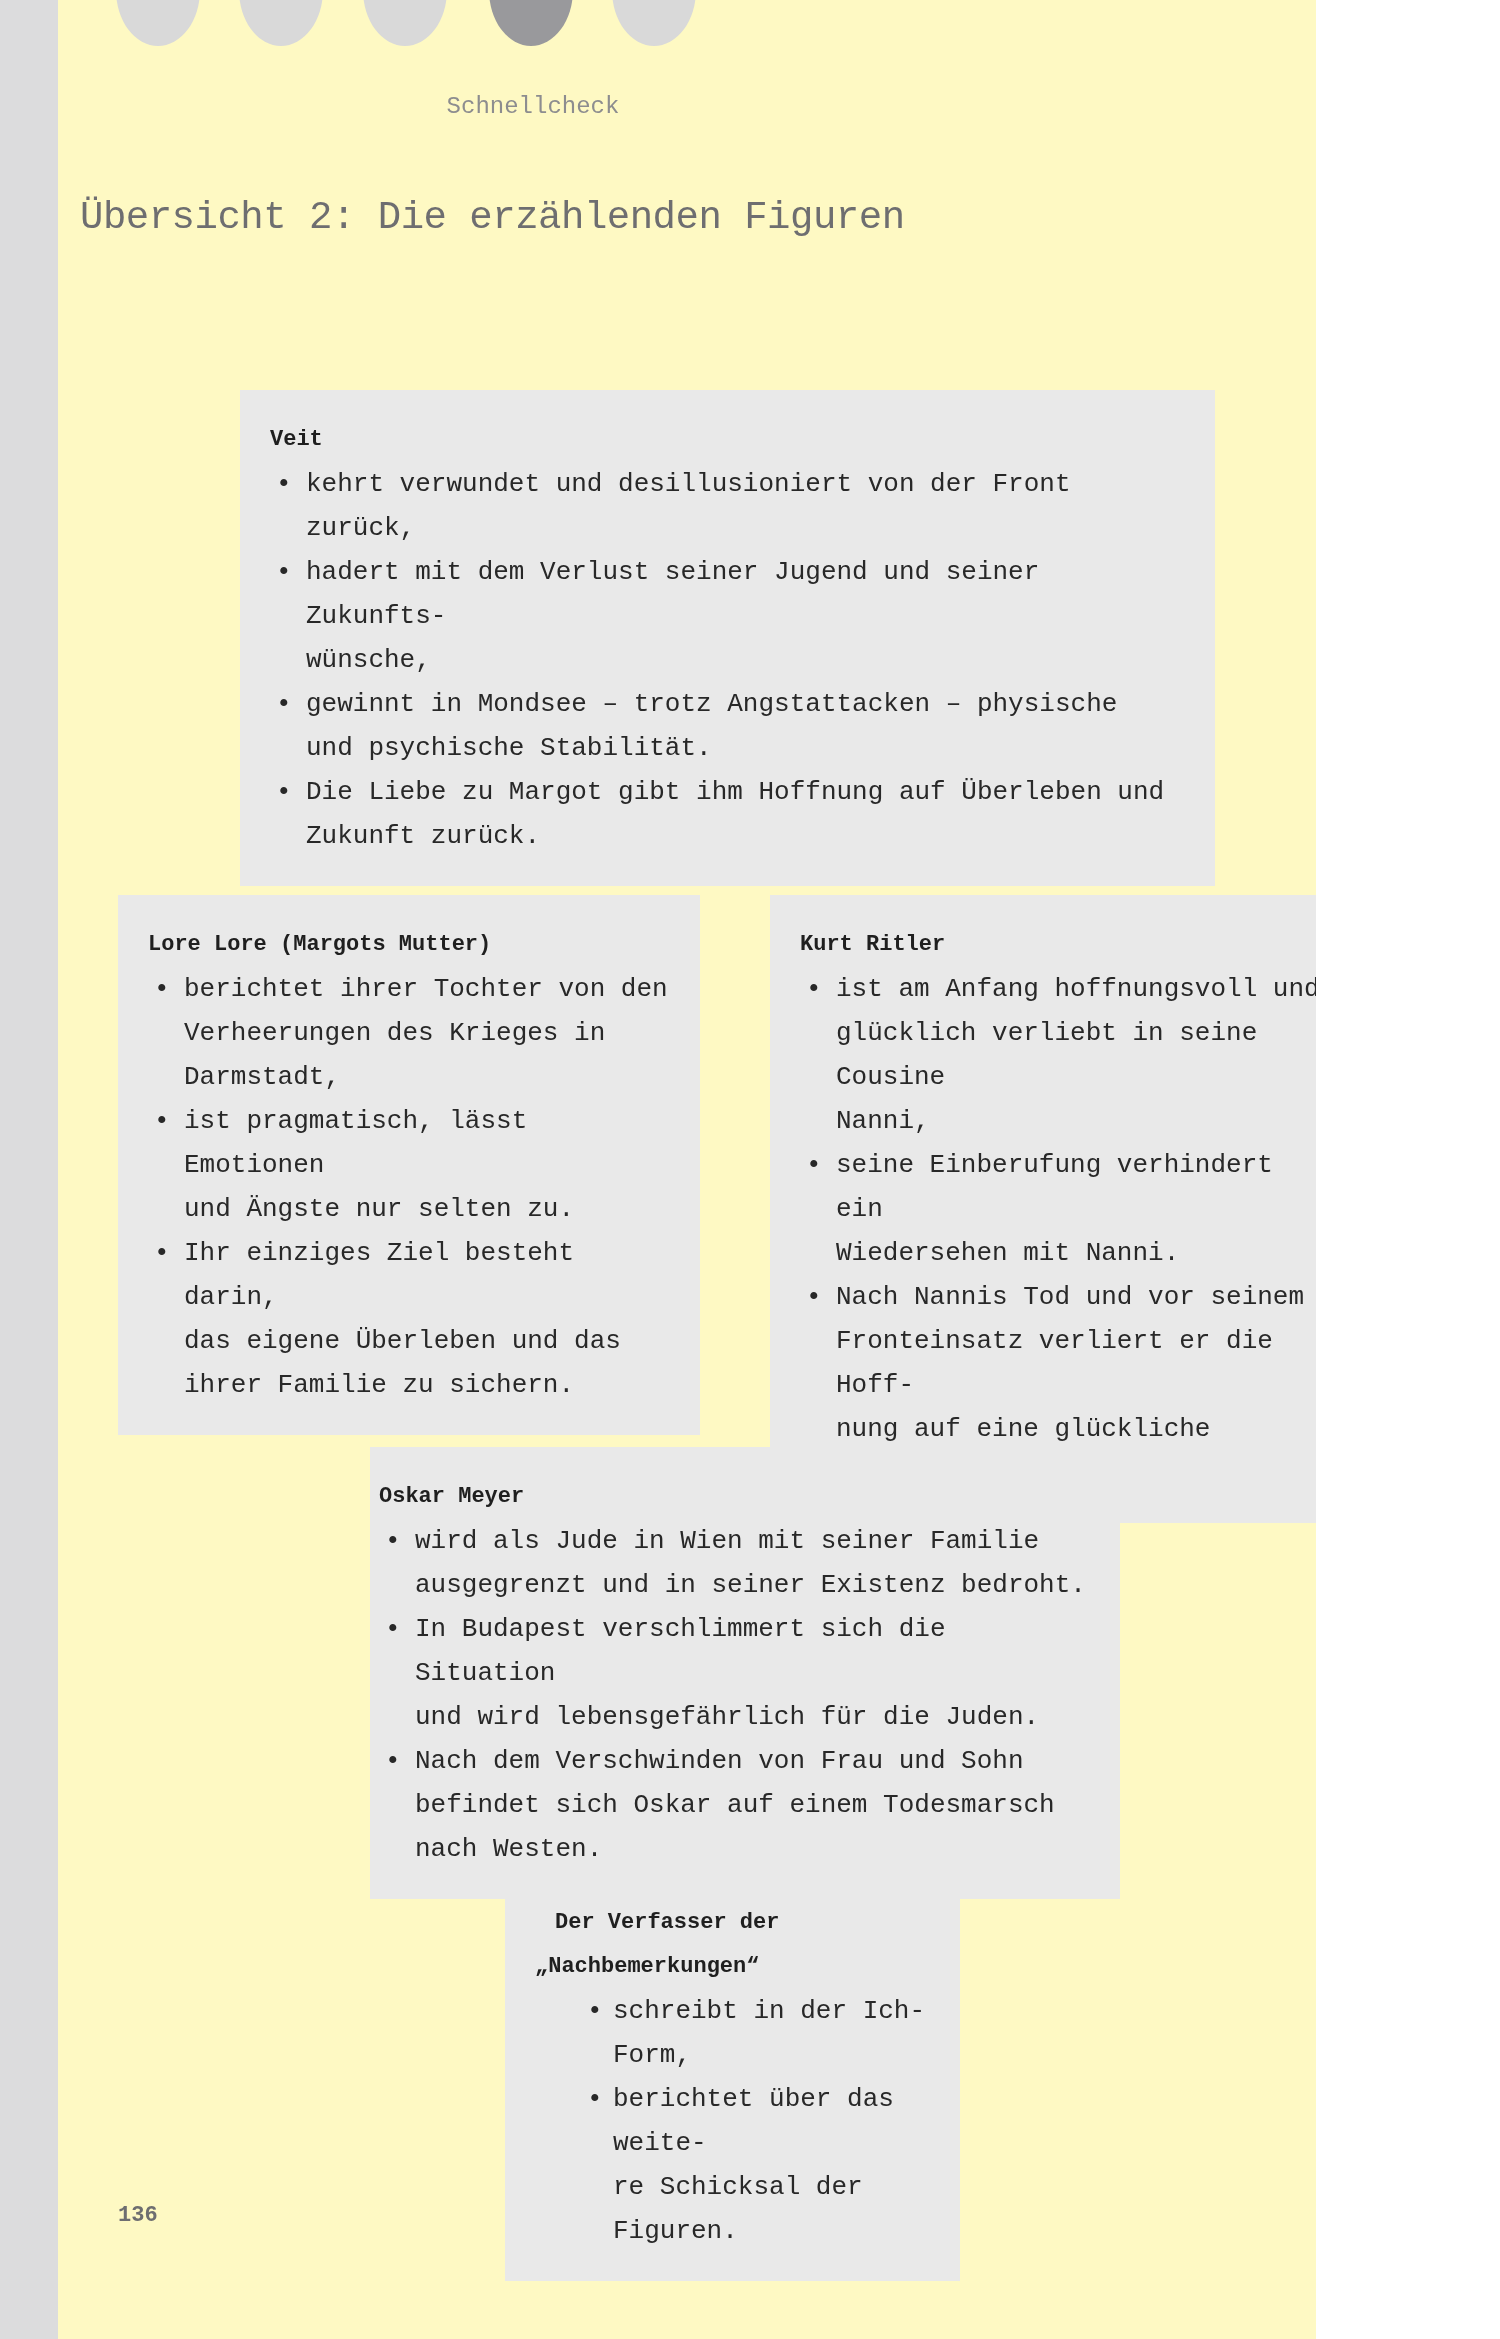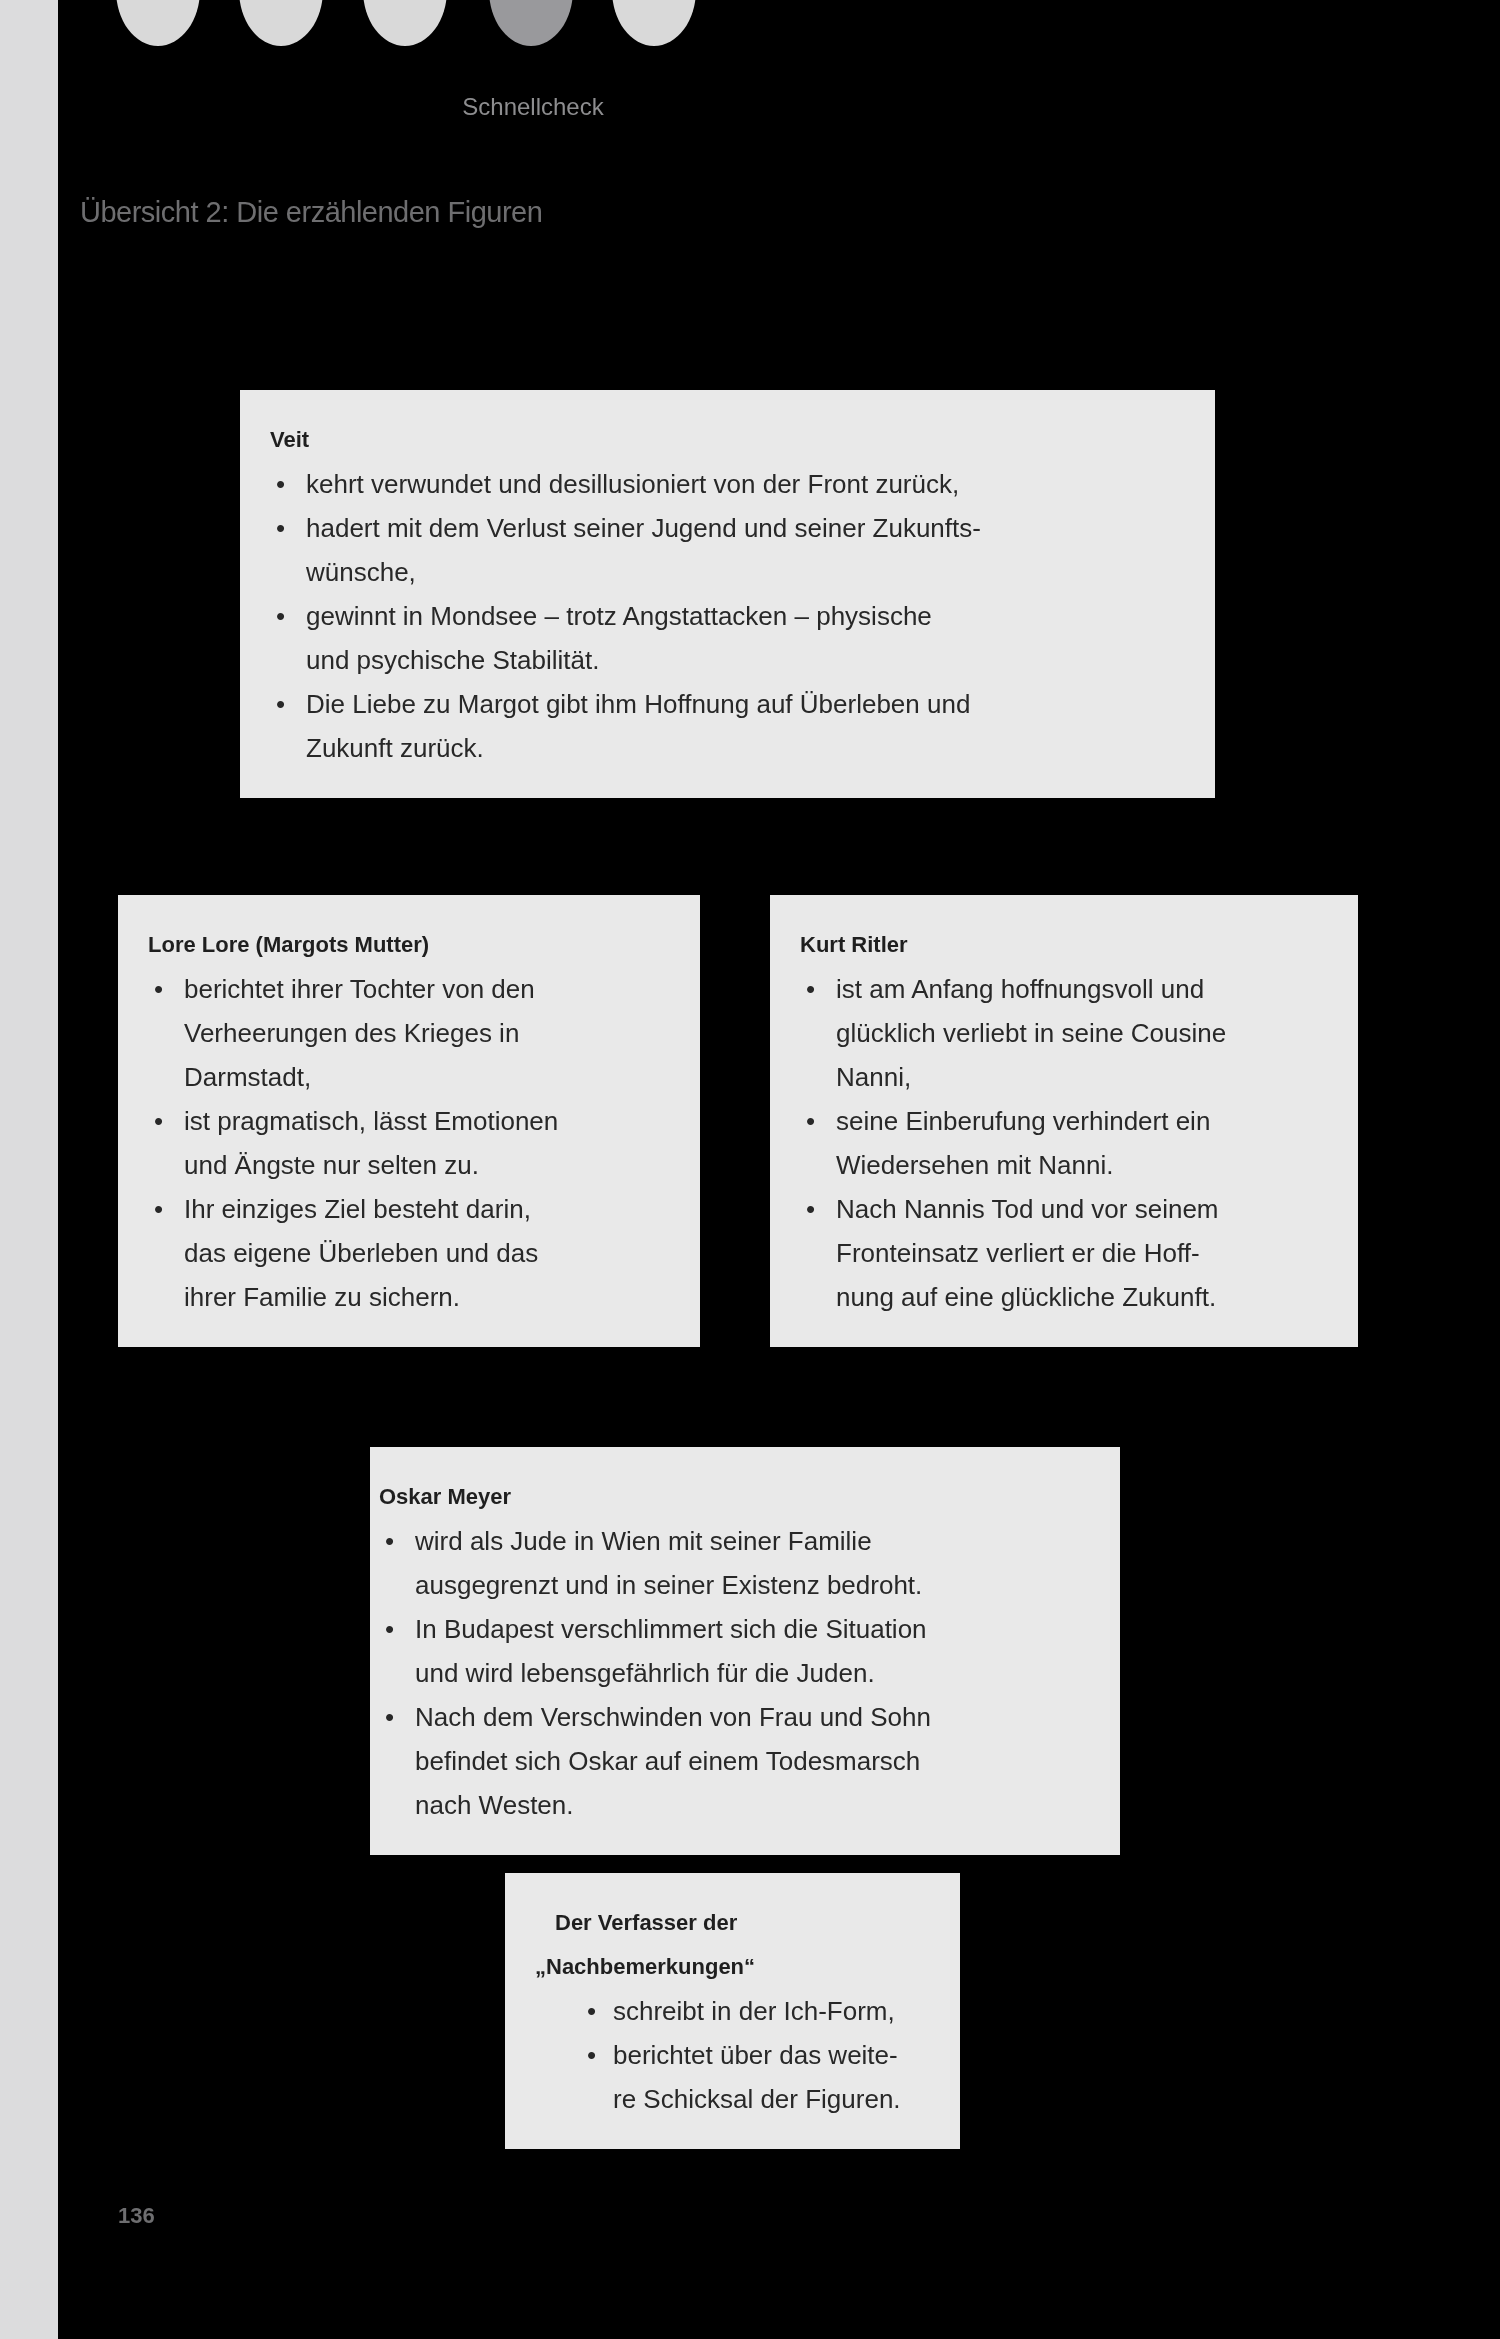--- a/index.html
+++ b/index.html
@@ -1,39 +1,39 @@
 <!DOCTYPE html>
 <html><head>
 <meta charset="utf-8">
 <style>
   html,body { margin:0; padding:0; background:#ffffff; }
   .page {
-    position:relative; width:1500px; height:2339px;
-    background:#000000; overflow:hidden;
-    font-family:Liberation Sans, sans-serif;
+    position:relative; width:1316px; height:2339px;
+    background:#fef9c3; overflow:hidden;
+    font-family:Liberation Mono, monospace;
     color:#282828;
   }
   .left-strip {
     position:absolute; left:0; top:0; width:58px; height:2339px;
     background:var(--strip-bg,#dcdcdd);
   }
   .dot {
     position:absolute; top:-66px; width:84px; height:112px;
     border-radius:50%; background:var(--dot-light,#d9d9d9);
   }
   .dot.d1{left:116px;} .dot.d2{left:239px;} .dot.d3{left:363px;}
   .dot.d4{left:489px;} .dot.d5{left:612px;}
   .dot.dark{ background:var(--dot-dark,#99999c); }
   .schnellcheck {
     position:absolute; left:433px; top:93px; width:200px;
     font-size:24px; color:var(--label-gray,#8d8d8f); text-align:center;
   }
   .title {
     position:absolute; left:80px; top:196px; margin:0;
-    font-size:29px; font-weight:400; letter-spacing:-0.5px;
+    font-size:39px; font-weight:400; letter-spacing:-0.5px;
     color:var(--title-gray,#6e6e70);
   }
   .box {
     position:absolute; background:var(--box-bg,#e9e9e9);
     padding:28px 30px; box-sizing:border-box;
     font-size:26px; line-height:44px;
   }
   .box h3 { margin:0; font-size:22px; line-height:44px; font-weight:700; color:#1f1f1f; }
   .box ul { margin:0; padding:0; list-style:none; }
   .box li { position:relative; padding-left:36px; }

